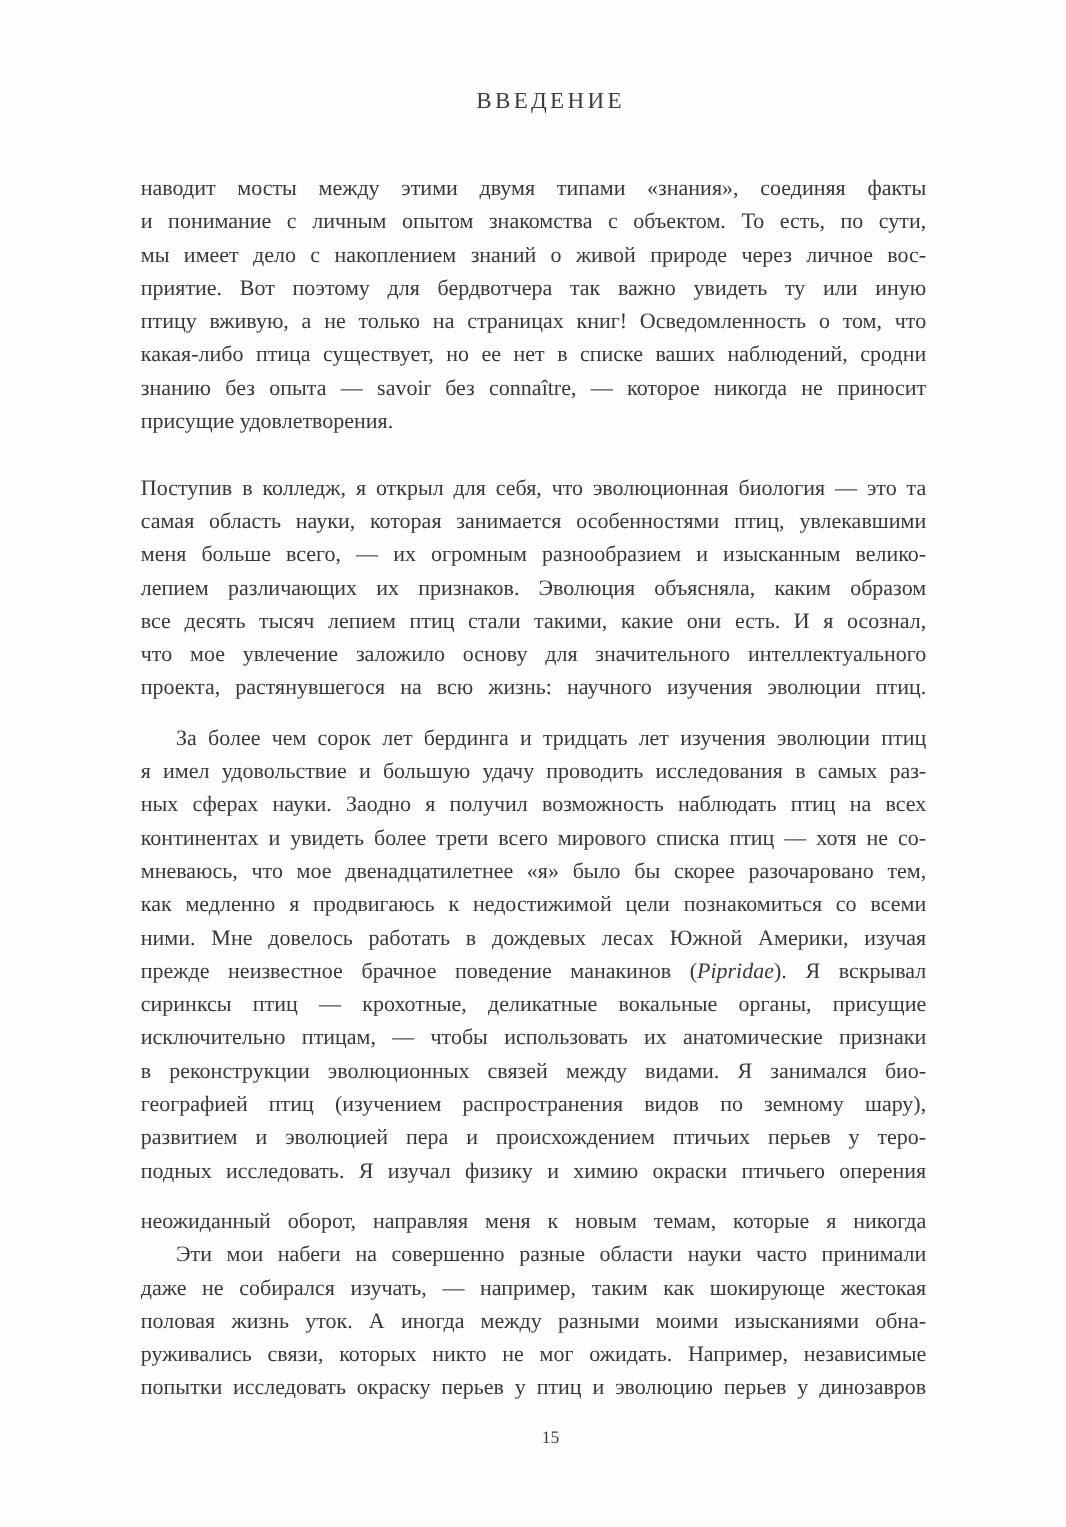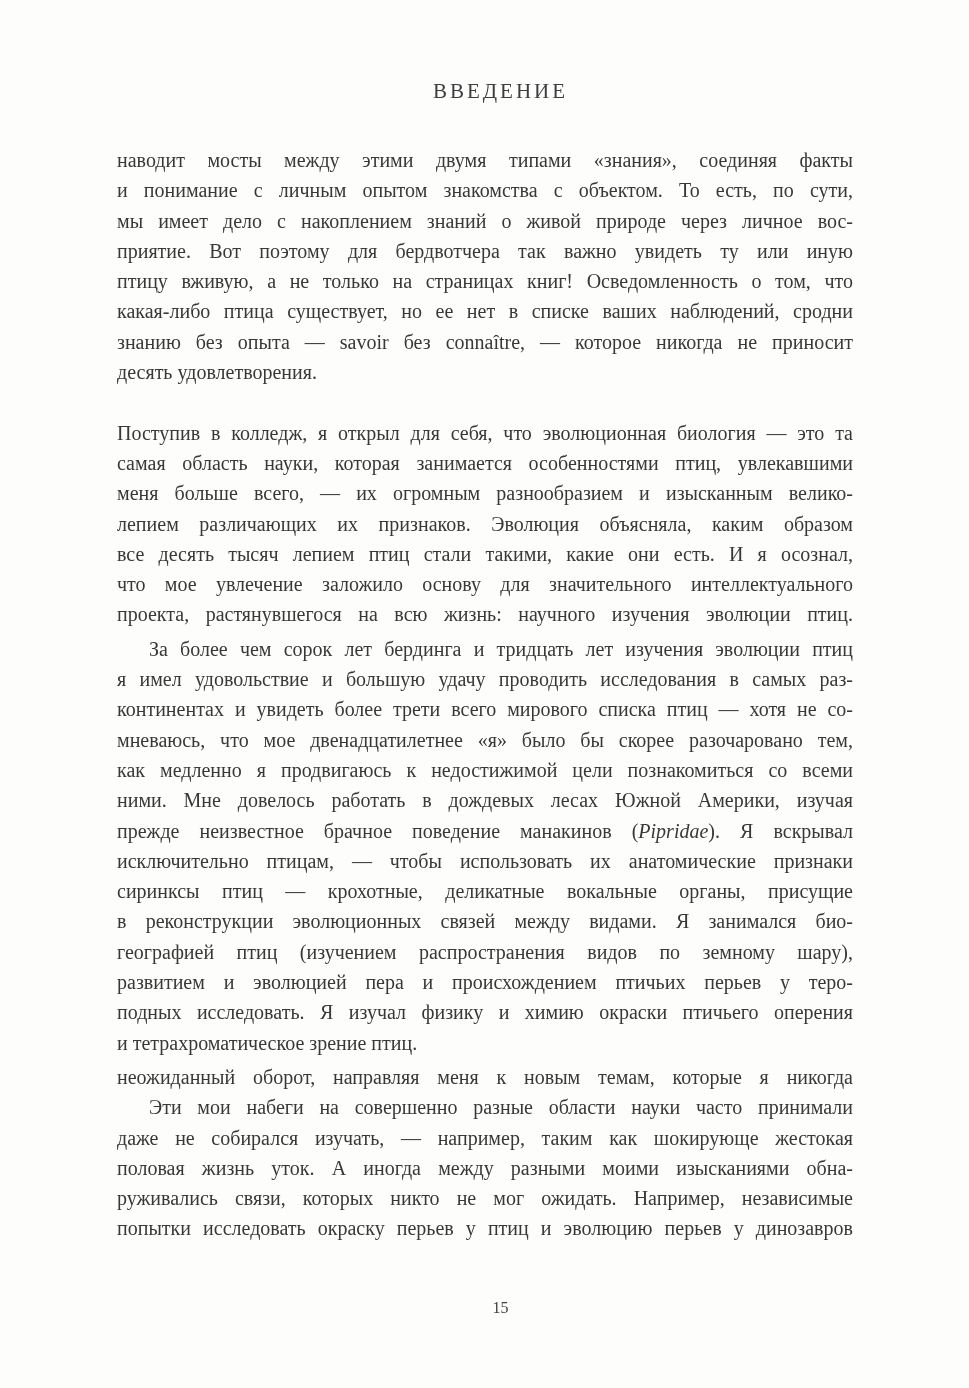--- a/index.html
+++ b/index.html
@@ -27,21 +27,21 @@
     line-height: 26px;
     letter-spacing: 3px;
     color: #3d3d40;
   }
   .text-body {
     position: absolute;
     top: 141px;
     left: 113px;
     width: 744px;
   }
-  .paragraph { margin: 4px; padding: 0; }
+  .paragraph { margin: 15px; padding: 0; }
   .paragraph.gap { margin-top: 30.3px; }
   .line {
     height: 30.3px;
     line-height: 30.3px;
     font-size: 20px;
     text-align: justify;
     text-align-last: justify;
     overflow: hidden;
     white-space: normal;
     color: #383838;
@@ -72,46 +72,46 @@
 
   <div class="text-body" id="text-body">
       <div class="paragraph">
         <div class="line">наводит мосты между этими двумя типами «знания», соединяя факты</div>
         <div class="line">и понимание с личным опытом знакомства с объектом. То есть, по сути,</div>
         <div class="line">мы имеет дело с накоплением знаний о живой природе через личное вос-</div>
         <div class="line">приятие. Вот поэтому для бердвотчера так важно увидеть ту или иную</div>
         <div class="line">птицу вживую, а не только на страницах книг! Осведомленность о том, что</div>
         <div class="line">какая-либо птица существует, но ее нет в списке ваших наблюдений, сродни</div>
         <div class="line">знанию без опыта — savoir без connaître, — которое никогда не приносит</div>
-        <div class="line short">десять удовлетворения.</div>
+        <div class="line short">присущие удовлетворения.</div>
       </div>
       <div class="paragraph gap">
         <div class="line">Поступив в колледж, я открыл для себя, что эволюционная биология — это та</div>
         <div class="line">самая область науки, которая занимается особенностями птиц, увлекавшими</div>
         <div class="line">меня больше всего, — их огромным разнообразием и изысканным велико-</div>
         <div class="line">лепием различающих их признаков. Эволюция объясняла, каким образом</div>
         <div class="line">все десять тысяч лепием птиц стали такими, какие они есть. И я осознал,</div>
         <div class="line">что мое увлечение заложило основу для значительного интеллектуального</div>
         <div class="line">проекта, растянувшегося на всю жизнь: научного изучения эволюции птиц.</div>
       </div>
       <div class="paragraph">
         <div class="line first-indent">За более чем сорок лет бердинга и тридцать лет изучения эволюции птиц</div>
         <div class="line">я имел удовольствие и большую удачу проводить исследования в самых раз-</div>
+        <div class="line">ных сферах науки. Заодно я получил возможность наблюдать птиц на всех</div>
         <div class="line">континентах и увидеть более трети всего мирового списка птиц — хотя не со-</div>
         <div class="line">мневаюсь, что мое двенадцатилетнее «я» было бы скорее разочаровано тем,</div>
         <div class="line">как медленно я продвигаюсь к недостижимой цели познакомиться со всеми</div>
         <div class="line">ними. Мне довелось работать в дождевых лесах Южной Америки, изучая</div>
         <div class="line">прежде неизвестное брачное поведение манакинов (<i>Pipridae</i>). Я вскрывал</div>
+        <div class="line">сиринксы птиц — крохотные, деликатные вокальные органы, присущие</div>
         <div class="line">исключительно птицам, — чтобы использовать их анатомические признаки</div>
-        <div class="line">сиринксы птиц — крохотные, деликатные вокальные органы, присущие</div>
         <div class="line">в реконструкции эволюционных связей между видами. Я занимался био-</div>
         <div class="line">географией птиц (изучением распространения видов по земному шару),</div>
         <div class="line">развитием и эволюцией пера и происхождением птичьих перьев у теро-</div>
         <div class="line">подных исследовать. Я изучал физику и химию окраски птичьего оперения</div>
-        <div class="line short">и тетрахроматическое зрение птиц.</div>
       </div>
       <div class="paragraph">
         <div class="line">неожиданный оборот, направляя меня к новым темам, которые я никогда</div>
         <div class="line first-indent">Эти мои набеги на совершенно разные области науки часто принимали</div>
         <div class="line">даже не собирался изучать, — например, таким как шокирующе жестокая</div>
         <div class="line">половая жизнь уток. А иногда между разными моими изысканиями обна-</div>
         <div class="line">руживались связи, которых никто не мог ожидать. Например, независимые</div>
         <div class="line">попытки исследовать окраску перьев у птиц и эволюцию перьев у динозавров</div>
       </div>
     </div>

